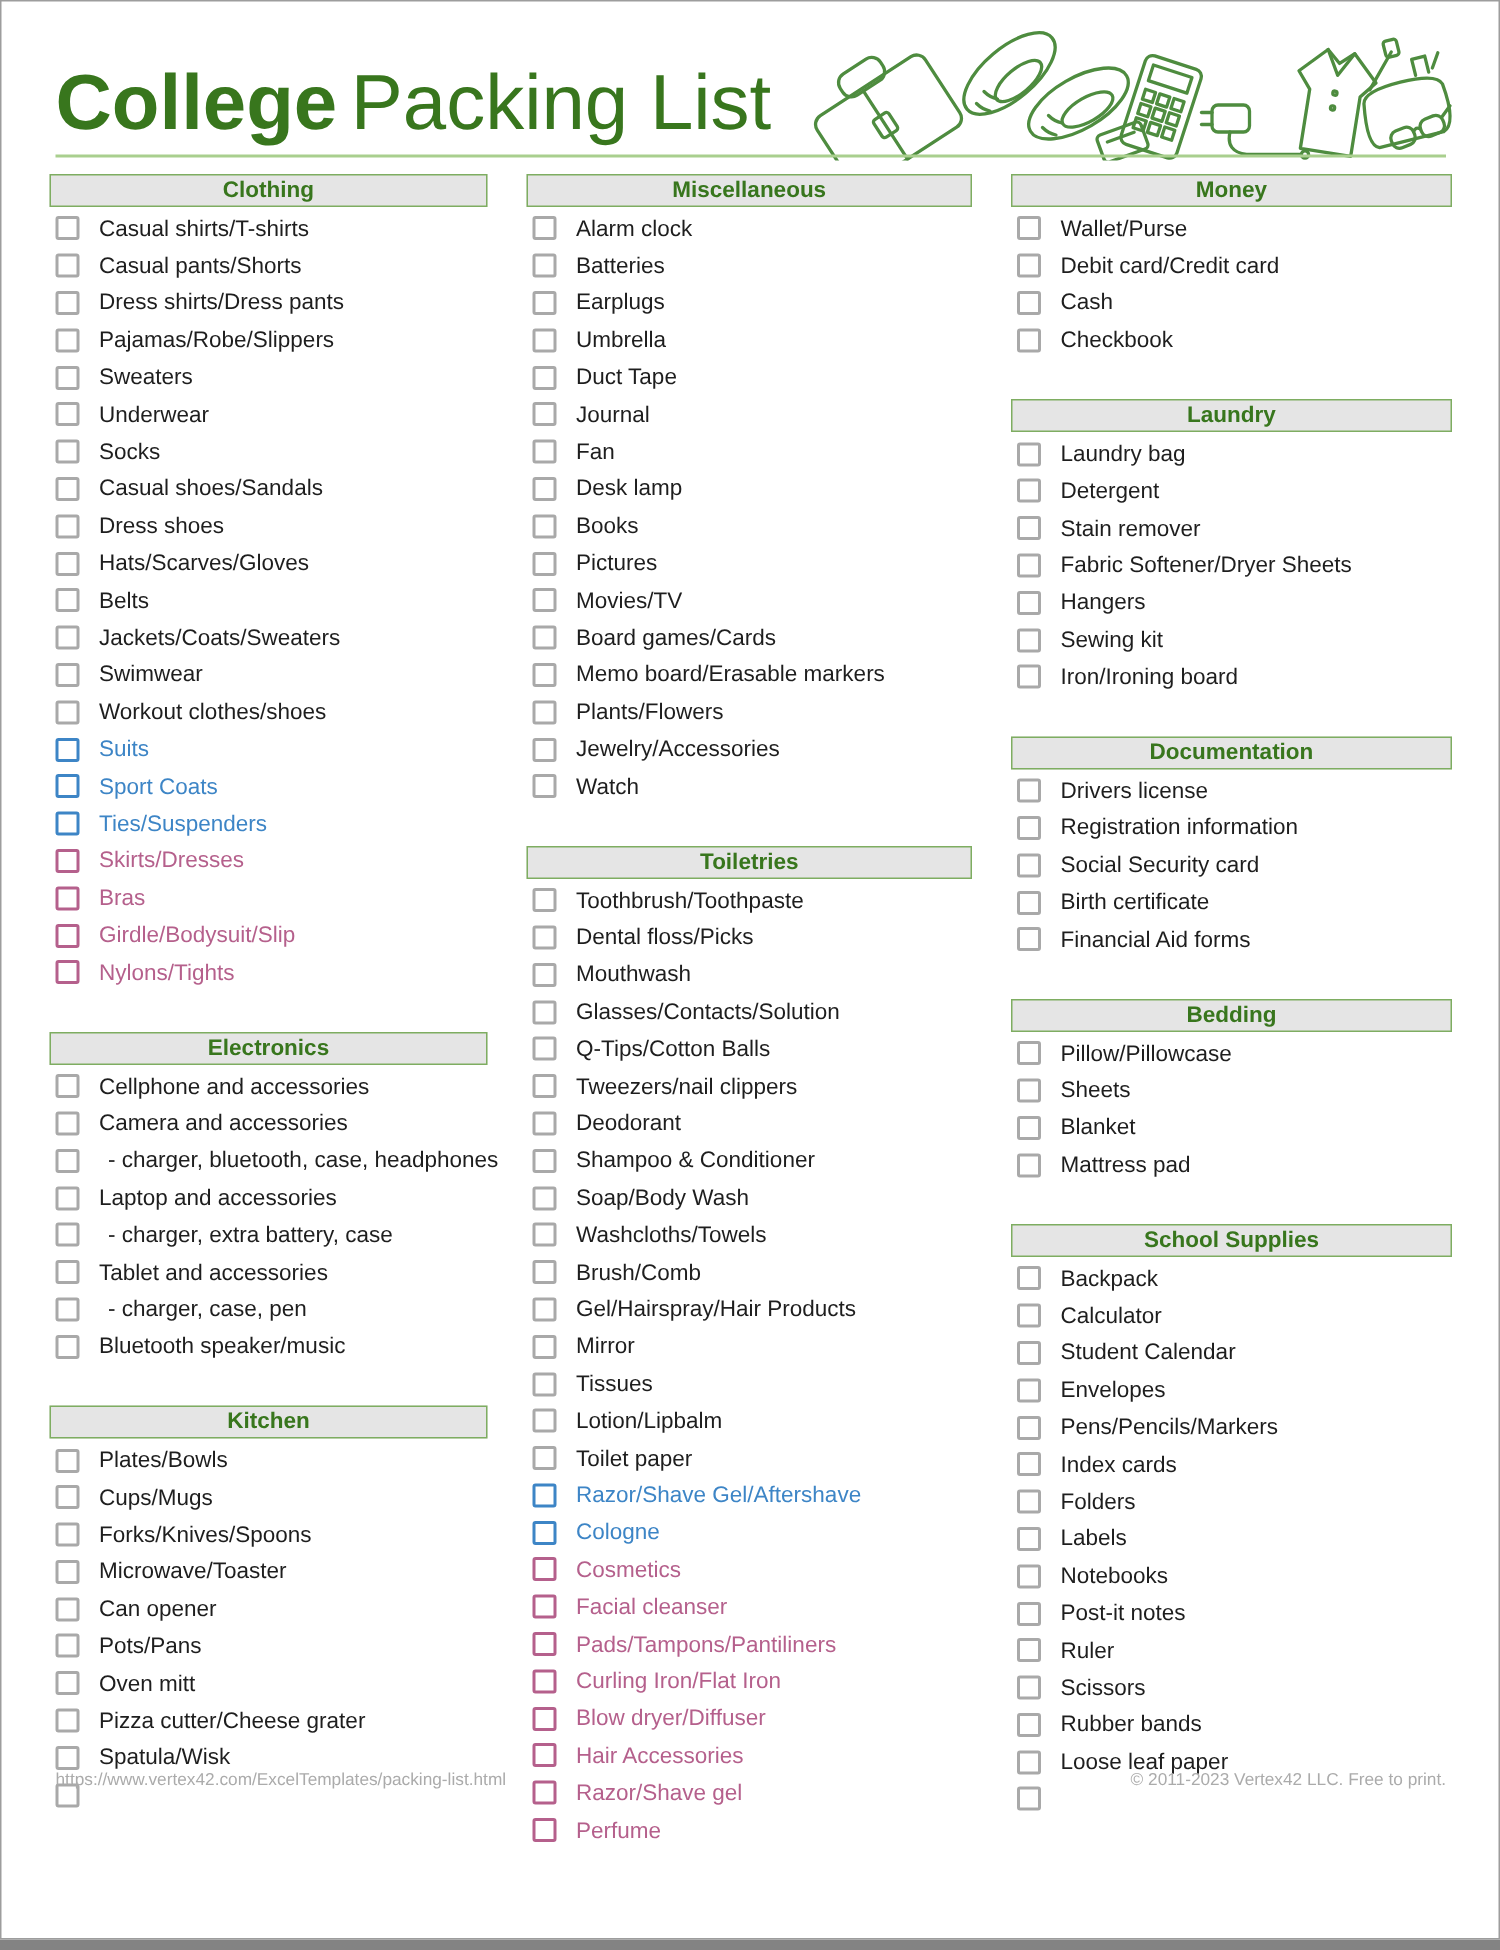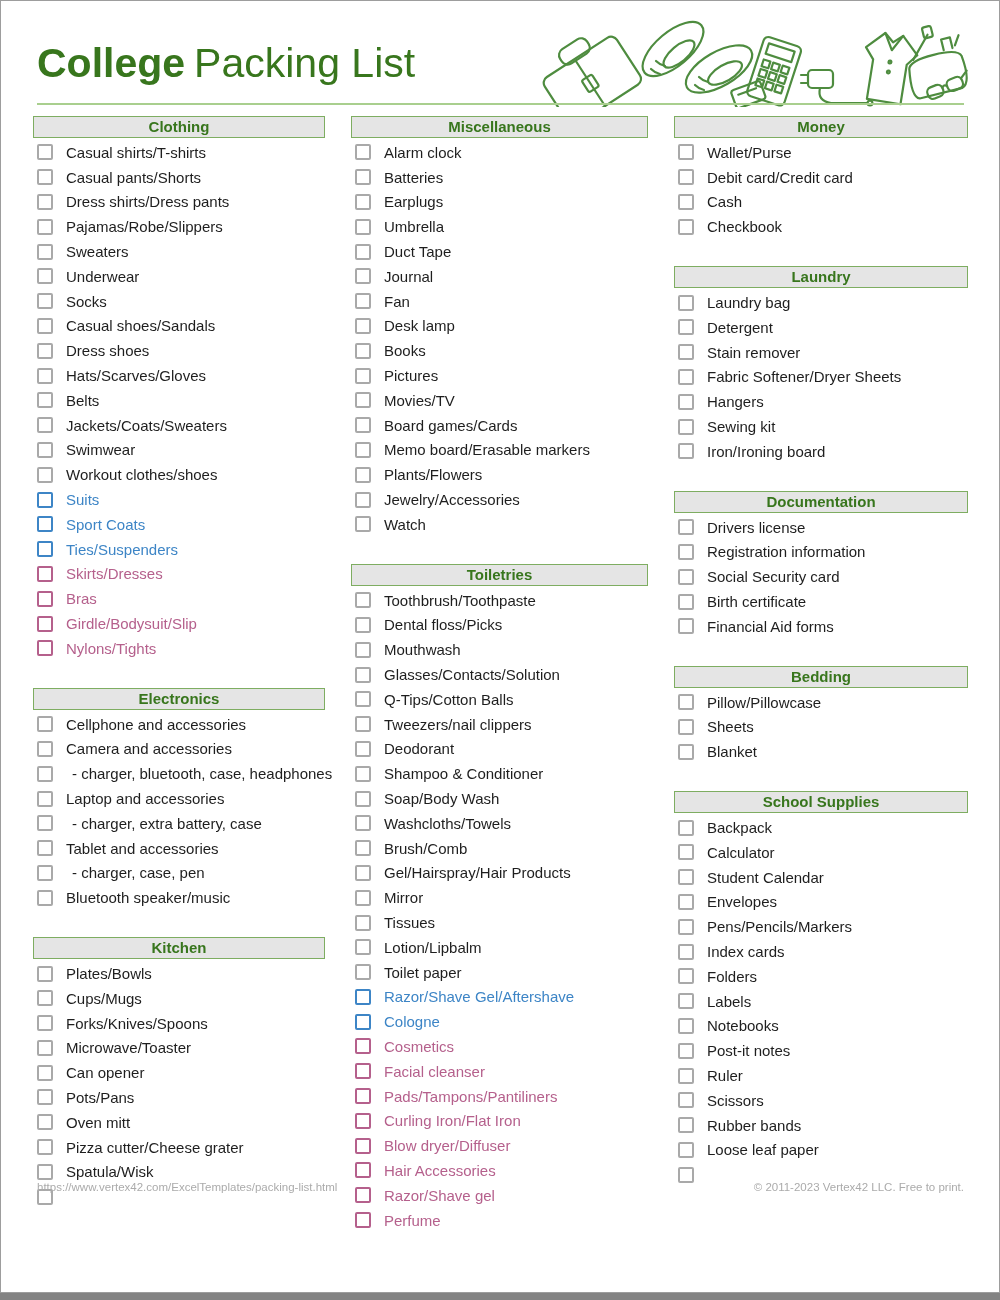--- a/index.html
+++ b/index.html
@@ -13,21 +13,21 @@
     width:998px;
     height:1291px;
     background:#ffffff;
     border:1px solid #9d9d9d;
     overflow:hidden;
   }
   
   .header{position:relative;height:115px;}
   h1{
     position:absolute;left:36px;top:40px;margin:0;
-    font-size:41px;font-weight:400;color:#38761D;line-height:1.1;
+    font-size:52px;font-weight:400;color:#38761D;line-height:1.1;
   }
   h1 .t-bold{font-weight:700;}
   h1 .t-reg{font-weight:400;margin-left:9px;}
   .rule{
     position:absolute;left:36px;right:35px;top:102px;height:0;
     border-top:2px solid #A9CF8E;
   }
   .illus{position:absolute;right:26px;top:12px;}
   
   .content{
@@ -574,20 +574,24 @@
             <span class="label default">Pillow/Pillowcase</span>
           </div>
           <div class="row">
             <span class="checkbox default"></span>
             <span class="label default">Sheets</span>
           </div>
           <div class="row">
             <span class="checkbox default"></span>
             <span class="label default">Blanket</span>
           </div>
+          <div class="row">
+            <span class="checkbox default"></span>
+            <span class="label default">Mattress pad</span>
+          </div>
         </div>
         <div class="section">
           <div class="sec-header">School Supplies</div>
           <div class="row">
             <span class="checkbox default"></span>
             <span class="label default">Backpack</span>
           </div>
           <div class="row">
             <span class="checkbox default"></span>
             <span class="label default">Calculator</span>

